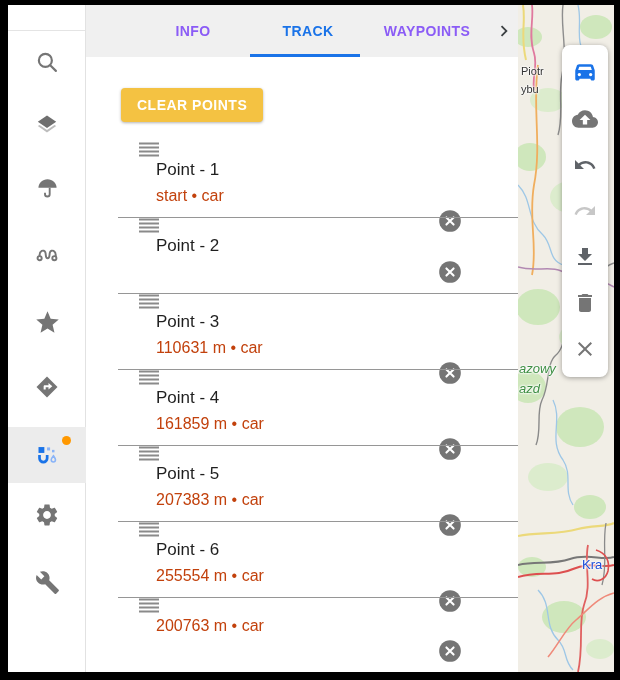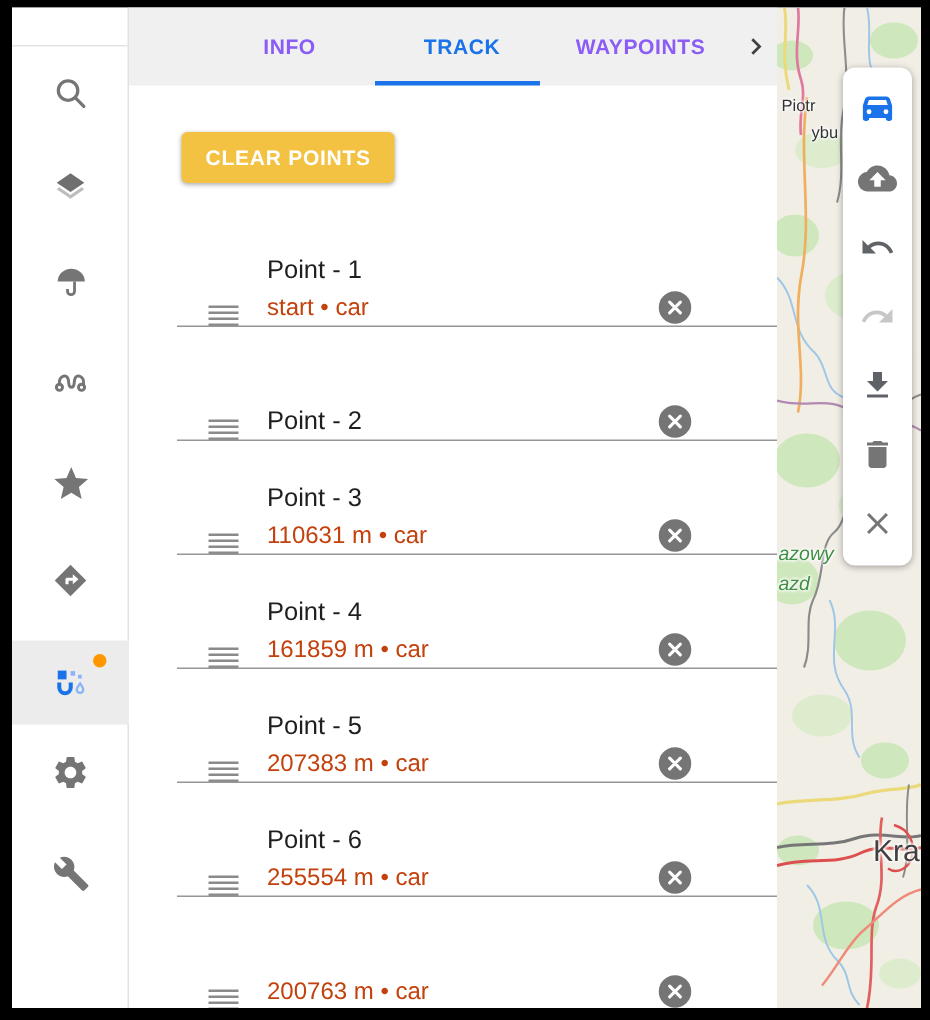--- a/index.html
+++ b/index.html
@@ -27,36 +27,36 @@
   .tab.active { color:#1a73e8; }
   .tab-underline { position:absolute; left:164px; bottom:0; width:110px; height:3px; background:#1a73e8; }
   .tab-overflow { position:absolute; left:404px; top:0; height:52px; width:28px; display:flex; align-items:center; justify-content:center;
                   background:none; border:none; color:#3c4043; cursor:pointer; padding:0; }
 
   .clear-btn { position:absolute; left:35px; top:83px; height:34px; padding:0 16px; background:#f4c242; border:none;
                border-radius:4px; color:#fff; font-family:"Liberation Sans",sans-serif; font-weight:700; font-size:14px;
                letter-spacing:.5px; box-shadow:0 1px 3px rgba(0,0,0,.3); cursor:pointer; }
 
   .points { position:absolute; left:0; top:137px; width:432px; }
-  .point-item { position:relative; height:76px; display:flex; align-items:flex-end; padding-left:52px; }
+  .point-item { position:relative; height:76px; display:flex; align-items:flex-start; padding-left:52px;flex-direction:column; }
   .point-item::after { content:""; position:absolute; left:32px; right:0; bottom:0; height:1px; background:#969696; }
   .drag-handle { flex:none; width:22px; height:15px; color:#8a8a8a; cursor:grab; background:none; border:none; padding:0; }
   .point-text { margin-left:18px; }
   .point-title { font-size:17px; line-height:26px; color:#1f1f1f; }
   .point-sub   { font-size:16px; line-height:25px; color:#c2410c; }
   .point-delete { margin-left:auto; margin-right:55px; width:26px; height:26px; padding:0; border:none; background:none; cursor:pointer; }
 
   
   .map { position:absolute; left:510px; top:0; width:96px; height:100%; overflow:hidden; background:#f1eee6; cursor:grab; }
   .map svg.map-canvas { display:block; }
   .map-label { position:absolute; white-space:nowrap; pointer-events:none;
                text-shadow:0 0 2px #fff, 0 0 2px #fff, 0 0 3px #fff, 0 0 3px #fff; }
   .lbl-town  { font-size:11px; color:#333; }
   .lbl-green { font-size:13px; font-style:italic; color:#3f8f44; }
-  .lbl-city  { font-size:20px; color:#404040; }
+  .lbl-city  { font-size:13px; color:#1d4ed8; }
 
   
   .map-toolbar { position:absolute; left:554px; top:40px; width:46px; padding:5px 0; background:#fff; border-radius:8px;
                  box-shadow:0 1px 5px rgba(0,0,0,.35); display:flex; flex-direction:column; z-index:10; }
   .tool-btn { width:46px; height:46px; display:flex; align-items:center; justify-content:center; border:none; background:none;
               color:#757575; cursor:pointer; padding:0; }
   .tool-btn.active { color:#1a73e8; }
   .tool-btn.dark { color:#5f6368; }
   .tool-btn.disabled { color:#c7c7c7; cursor:default; }
 </style>
@@ -104,21 +104,21 @@
         <path d="M0 531c20-4 40-1 60-7 15-4 28-2 36-6" stroke="#ecd97a" stroke-width="2.2"></path>
         <path d="M0 560c18-4 35 0 52-6 18-6 33 2 44-2" stroke="#777" stroke-width="2"></path>
         <path d="M0 572c20-6 38 0 55-8 17-8 30 0 41-4" stroke="#dd4f4f" stroke-width="2"></path>
         <path d="M70 540c-4 20 4 40-4 60-6 18 0 40-6 67" stroke="#e06060" stroke-width="1.8"></path>
         <path d="M96 588c-16 4-26 17-38 27-10 8-18 25-28 37" stroke="#ef8a7a" stroke-width="1.6"></path>
         <path d="M88 518c-4 22 2 42-4 62" stroke="#8a8a8a" stroke-width="1.3"></path>
         <path d="M78 545c10 3 14 11 12 21-2 8-10 12-16 8" stroke="#dd4f4f" stroke-width="1.6"></path>
       </g>
     </svg>
     <span class="map-label lbl-town" style="left:3px;  top:60px;">Piotr</span>
-    <span class="map-label lbl-town" style="left:3px;  top:78px;margin-left:20px;">ybu</span>
+    <span class="map-label lbl-town" style="left:3px;  top:78px;">ybu</span>
     <span class="map-label lbl-green" style="left:1px;  top:356px;">azowy</span>
     <span class="map-label lbl-green" style="left:1px;  top:376px;">azd</span>
     <span class="map-label lbl-city" style="left:64px; top:552px;">Kra</span>
   </div>
 
   <div class="map-toolbar">
     <button class="tool-btn active">
       <svg width="26" height="26" viewBox="0 0 24 24" fill="currentColor">
         <path d="M6.6 4h10.8c1.1 0 2 .7 2.3 1.7l1.1 3.2c.1.4.2.7.2 1.1v7.6c0 .8-.6 1.4-1.4 1.4h-1.1c-.8 0-1.4-.6-1.4-1.4v-.4H6.9v.4c0 .8-.6 1.4-1.4 1.4H4.4c-.8 0-1.4-.6-1.4-1.4V10c0-.4.1-.7.2-1.1l1.1-3.2C4.6 4.7 5.5 4 6.6 4z"></path>
         <path fill="#fff" d="M6.7 6.2h10.6l1 3H5.7z"></path>

